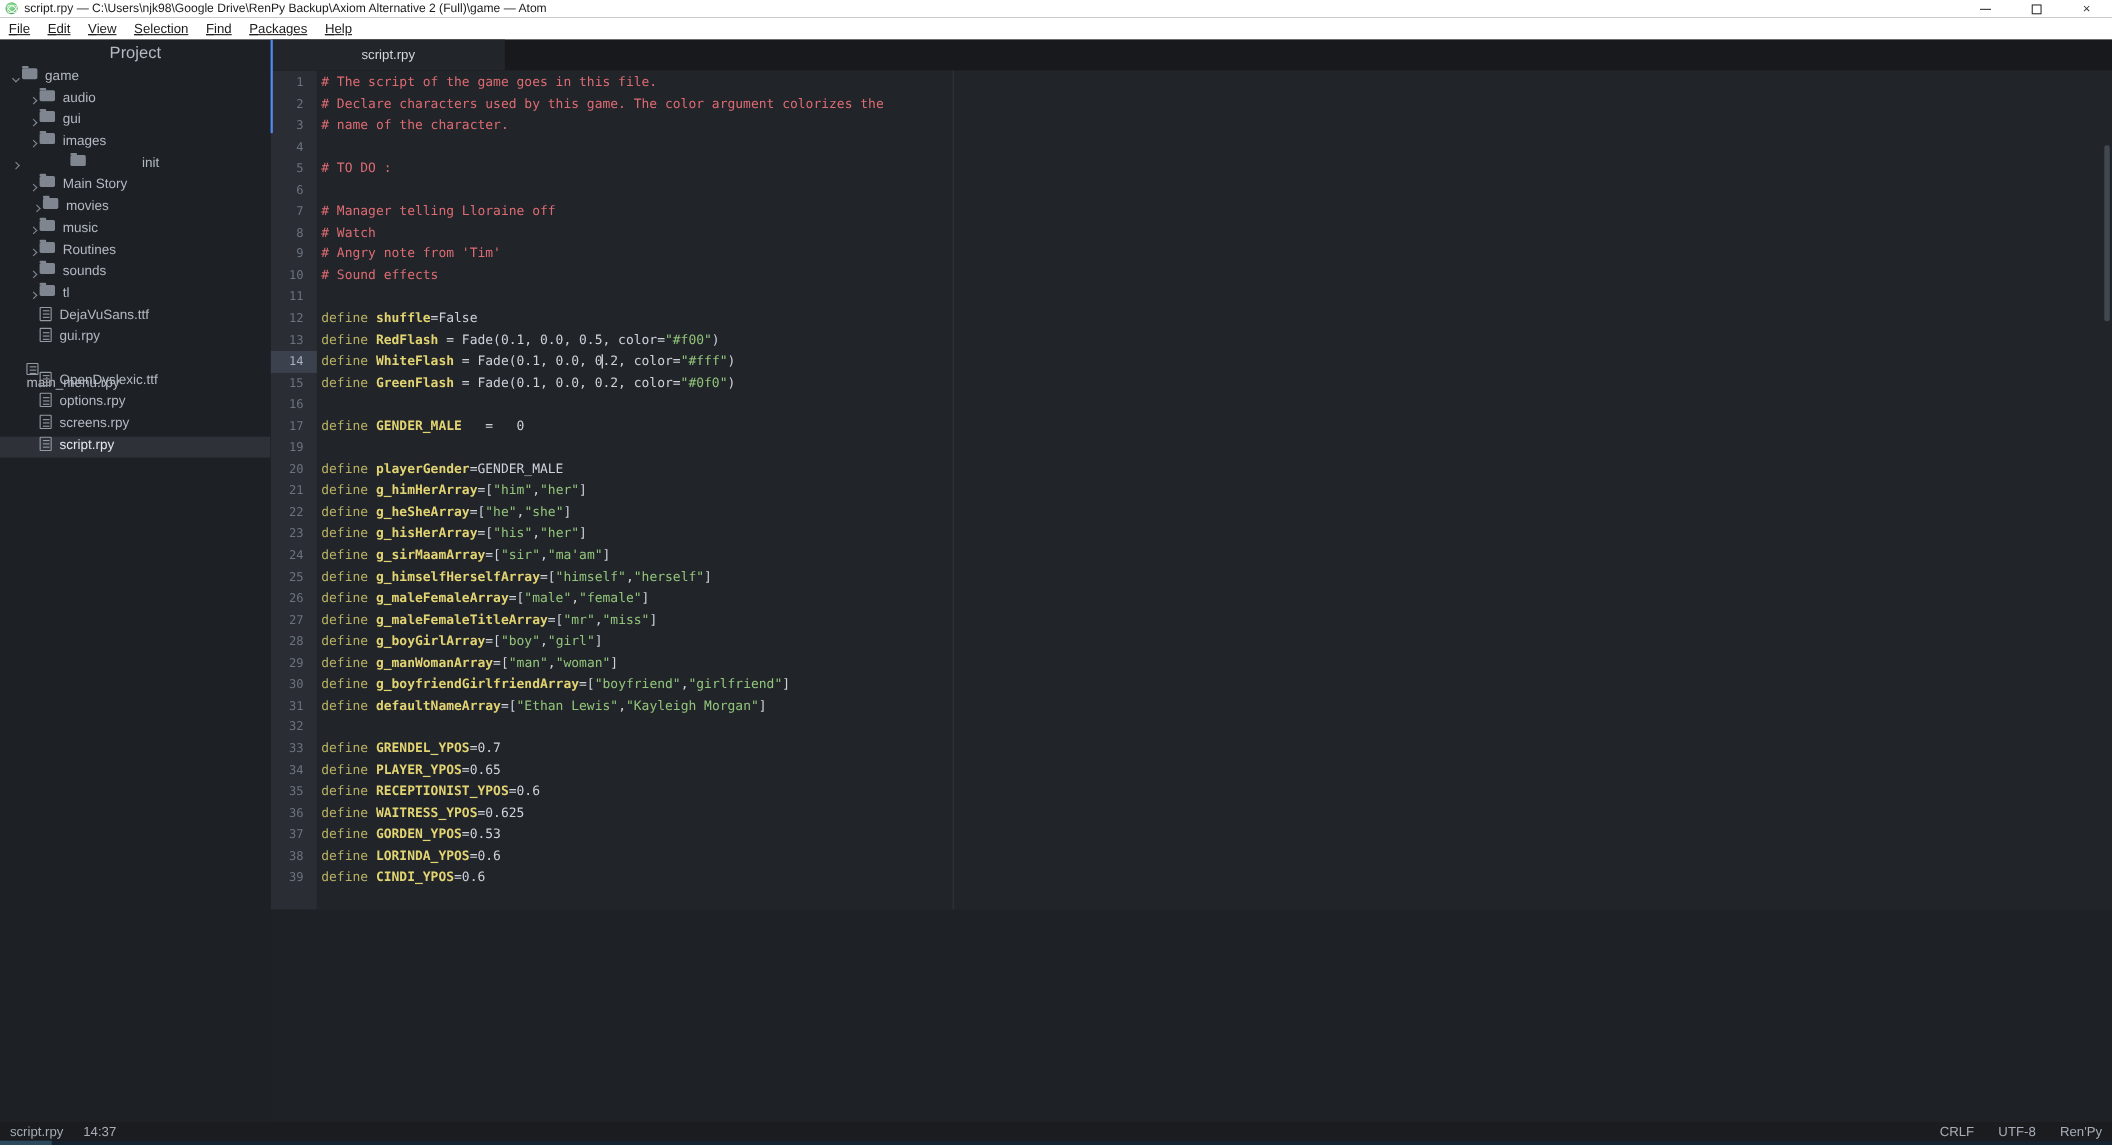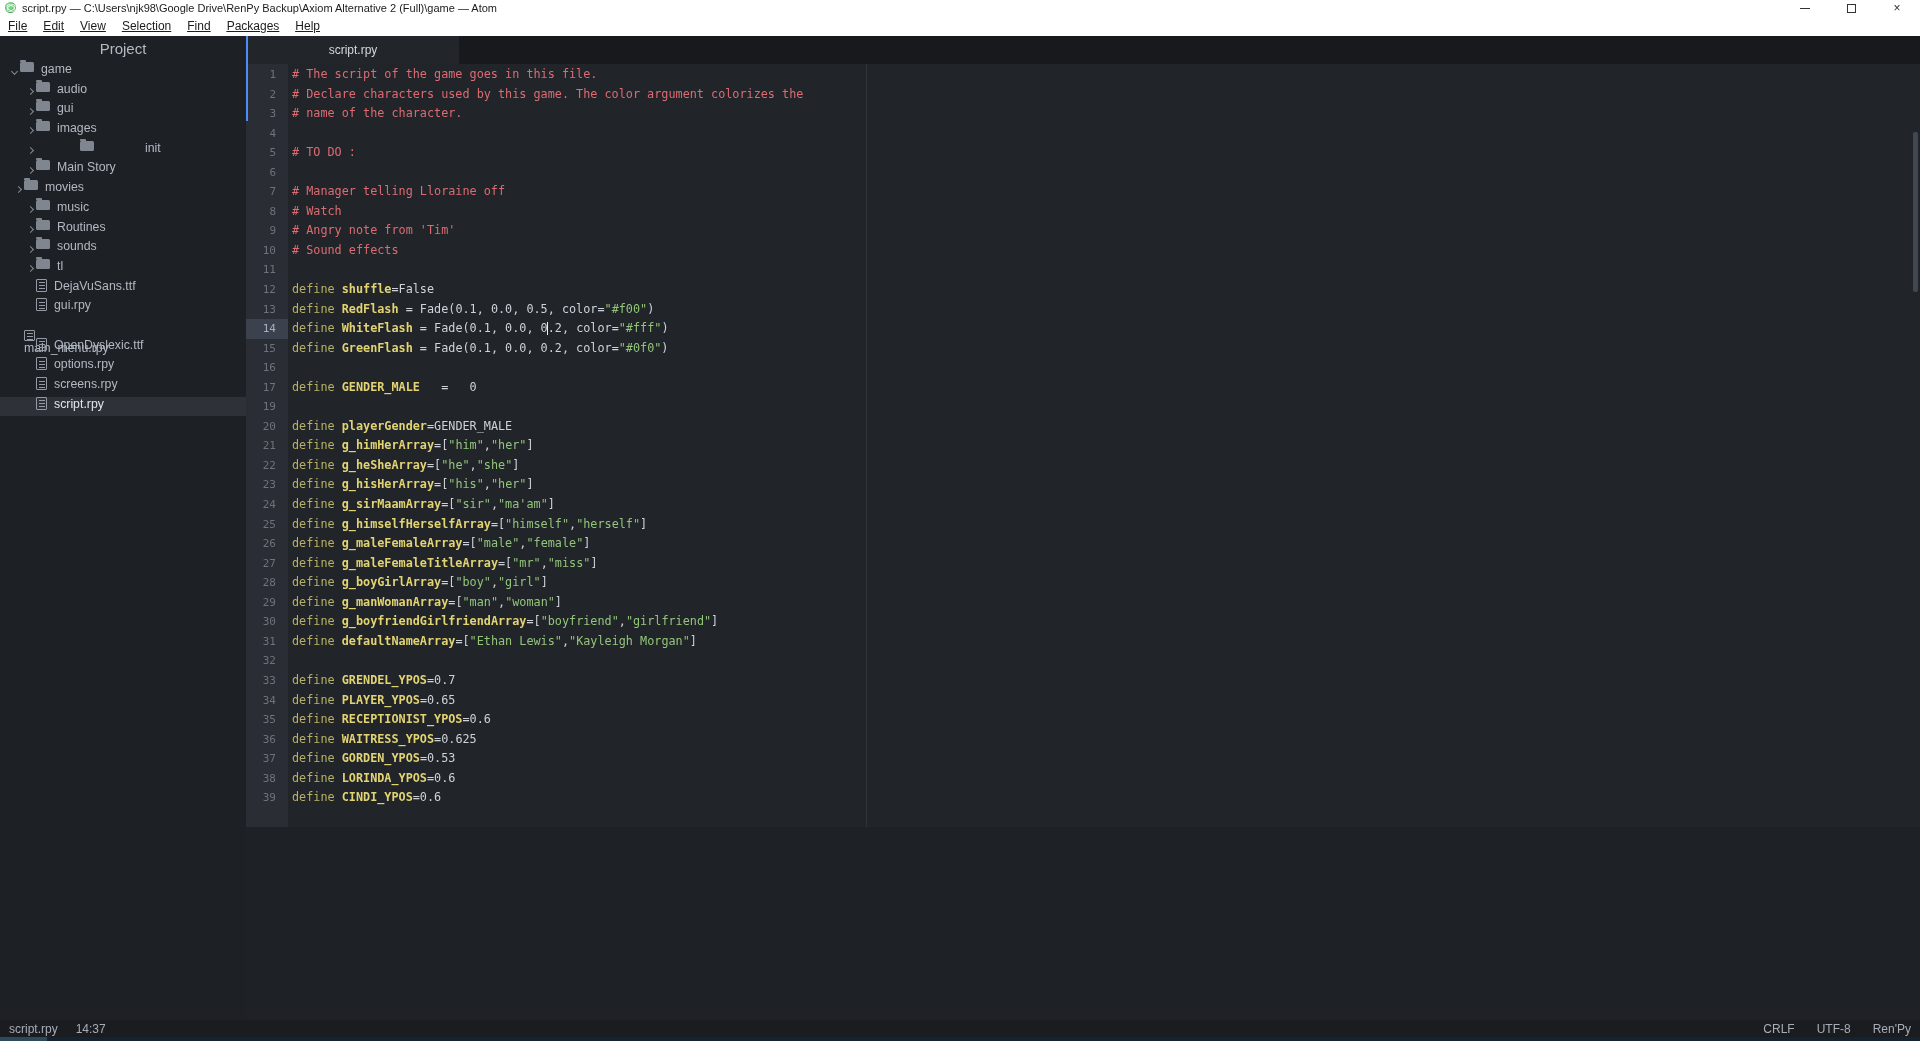--- a/index.html
+++ b/index.html
@@ -133,35 +133,35 @@
         <span class="icon-folder"></span>
         <span>gui</span>
       </div>
       <div class="tree-row" style="padding-left: 24px;">
         <span class="chev collapsed">
           <i></i>
         </span>
         <span class="icon-folder"></span>
         <span>images</span>
       </div>
-      <div class="tree-row" style="padding-left: 24px; gap: 44px;">
+      <div class="tree-row" style="padding-left: 8px; gap: 44px;">
         <span class="chev collapsed">
           <i></i>
         </span>
         <span class="icon-folder"></span>
         <span>init</span>
       </div>
       <div class="tree-row" style="padding-left: 24px;">
         <span class="chev collapsed">
           <i></i>
         </span>
         <span class="icon-folder"></span>
         <span>Main Story</span>
       </div>
-      <div class="tree-row" style="padding-left: 12px;">
+      <div class="tree-row" style="padding-left: 27px;">
         <span class="chev collapsed">
           <i></i>
         </span>
         <span class="icon-folder"></span>
         <span>movies</span>
       </div>
       <div class="tree-row" style="padding-left: 24px;">
         <span class="chev collapsed">
           <i></i>
         </span>

